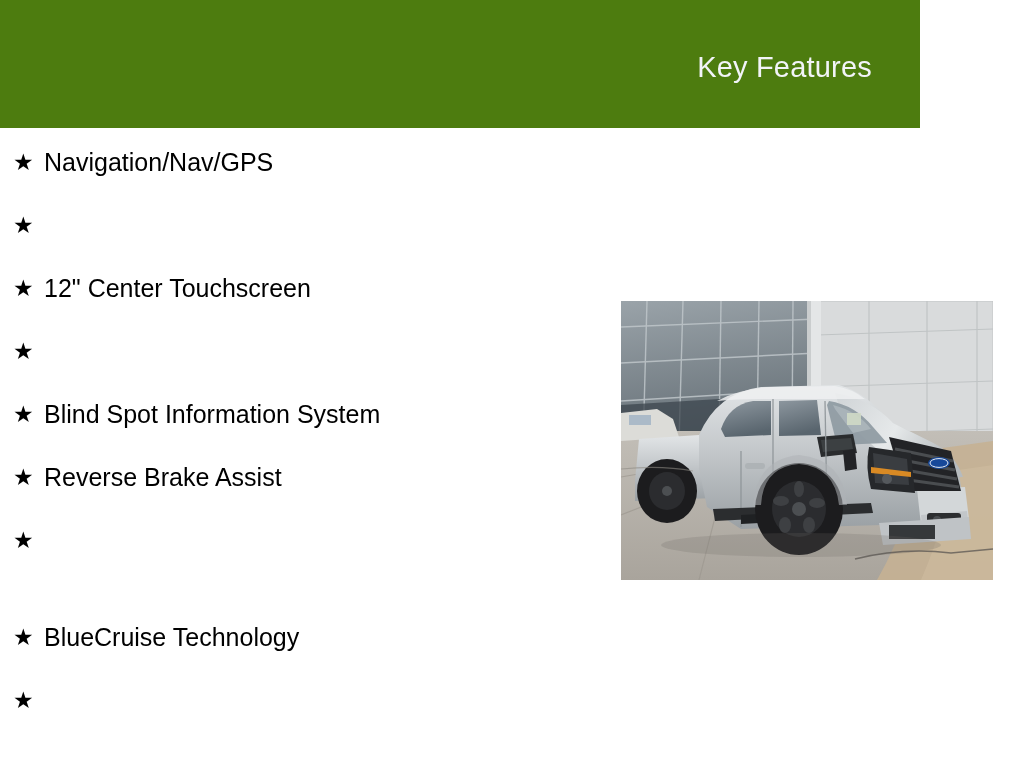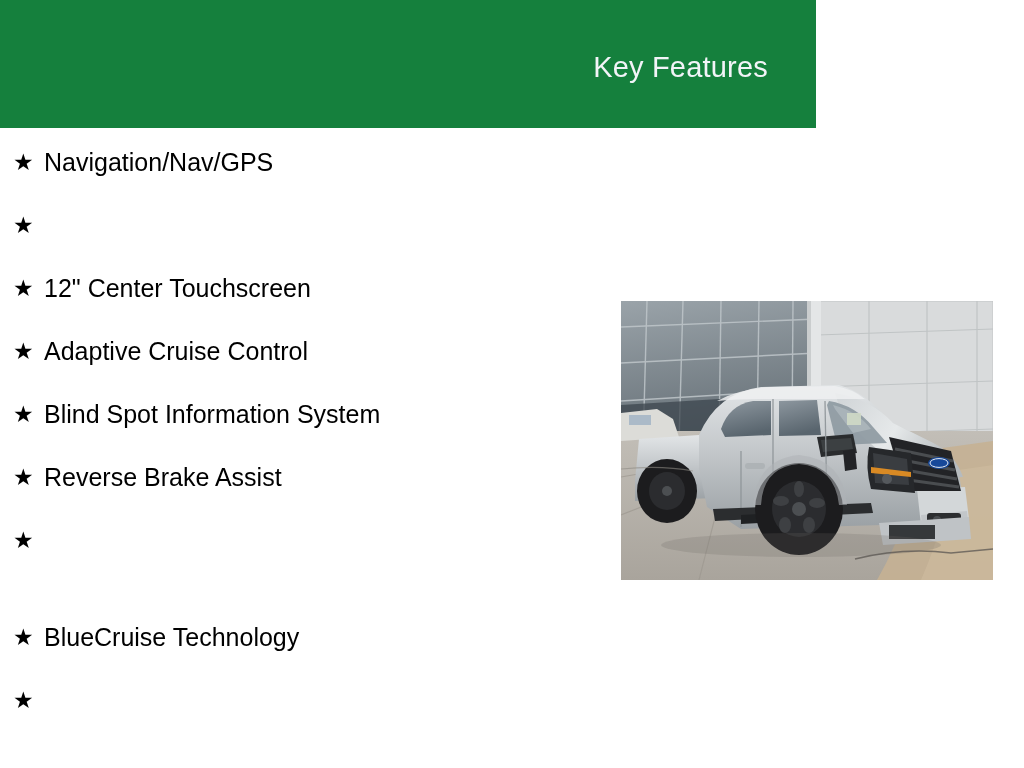--- a/index.html
+++ b/index.html
@@ -15,23 +15,23 @@
     background: #ffffff;
     font-family: "Liberation Sans", sans-serif;
     position: relative;
   }
 
   
   .header-banner {
     position: absolute;
     left: 0;
     top: 0;
-    width: 816px;
+    width: 920px;
     height: 128px;
-    background: #15803d;
+    background: #4d7c0f;
   }
 
   .header-title {
     position: absolute;
     right: 48px;
     top: 50px;
     font-size: 29px;
     line-height: 34px;
     color: #f2f4f8;
     letter-spacing: 0.2px;
@@ -82,21 +82,21 @@
 <body>
 
 <div class="header-banner">
   <div class="header-title">Key Features</div>
 </div>
 
 <ul class="features-list" id="features-list">
     <li class="feature-item" style="position: absolute; top: 18px;"><span class="bullet-star">★</span><span>Navigation/Nav/GPS</span></li>
     <li class="feature-item" style="position: absolute; top: 81px;"><span class="bullet-star">★</span></li>
     <li class="feature-item" style="position: absolute; top: 144px;"><span class="bullet-star">★</span><span>12" Center Touchscreen</span></li>
-    <li class="feature-item" style="position: absolute; top: 207px;"><span class="bullet-star">★</span><span>Adaptive Cruise Control</span></li>
+    <li class="feature-item" style="position: absolute; top: 207px;"><span class="bullet-star">★</span></li>
     <li class="feature-item" style="position: absolute; top: 270px;"><span class="bullet-star">★</span><span>Blind Spot Information System</span></li>
     <li class="feature-item" style="position: absolute; top: 333px;"><span class="bullet-star">★</span><span>Reverse Brake Assist</span></li>
     <li class="feature-item" style="position: absolute; top: 396px;"><span class="bullet-star">★</span></li>
     <li class="feature-item" style="position: absolute; top: 493px;"><span class="bullet-star">★</span><span>BlueCruise Technology</span></li>
     <li class="feature-item" style="position: absolute; top: 556px;"><span class="bullet-star">★</span></li>
   </ul>
 
 <div class="vehicle-photo">
   <svg class="photo-svg" viewBox="0 0 372 279">
     <defs>

